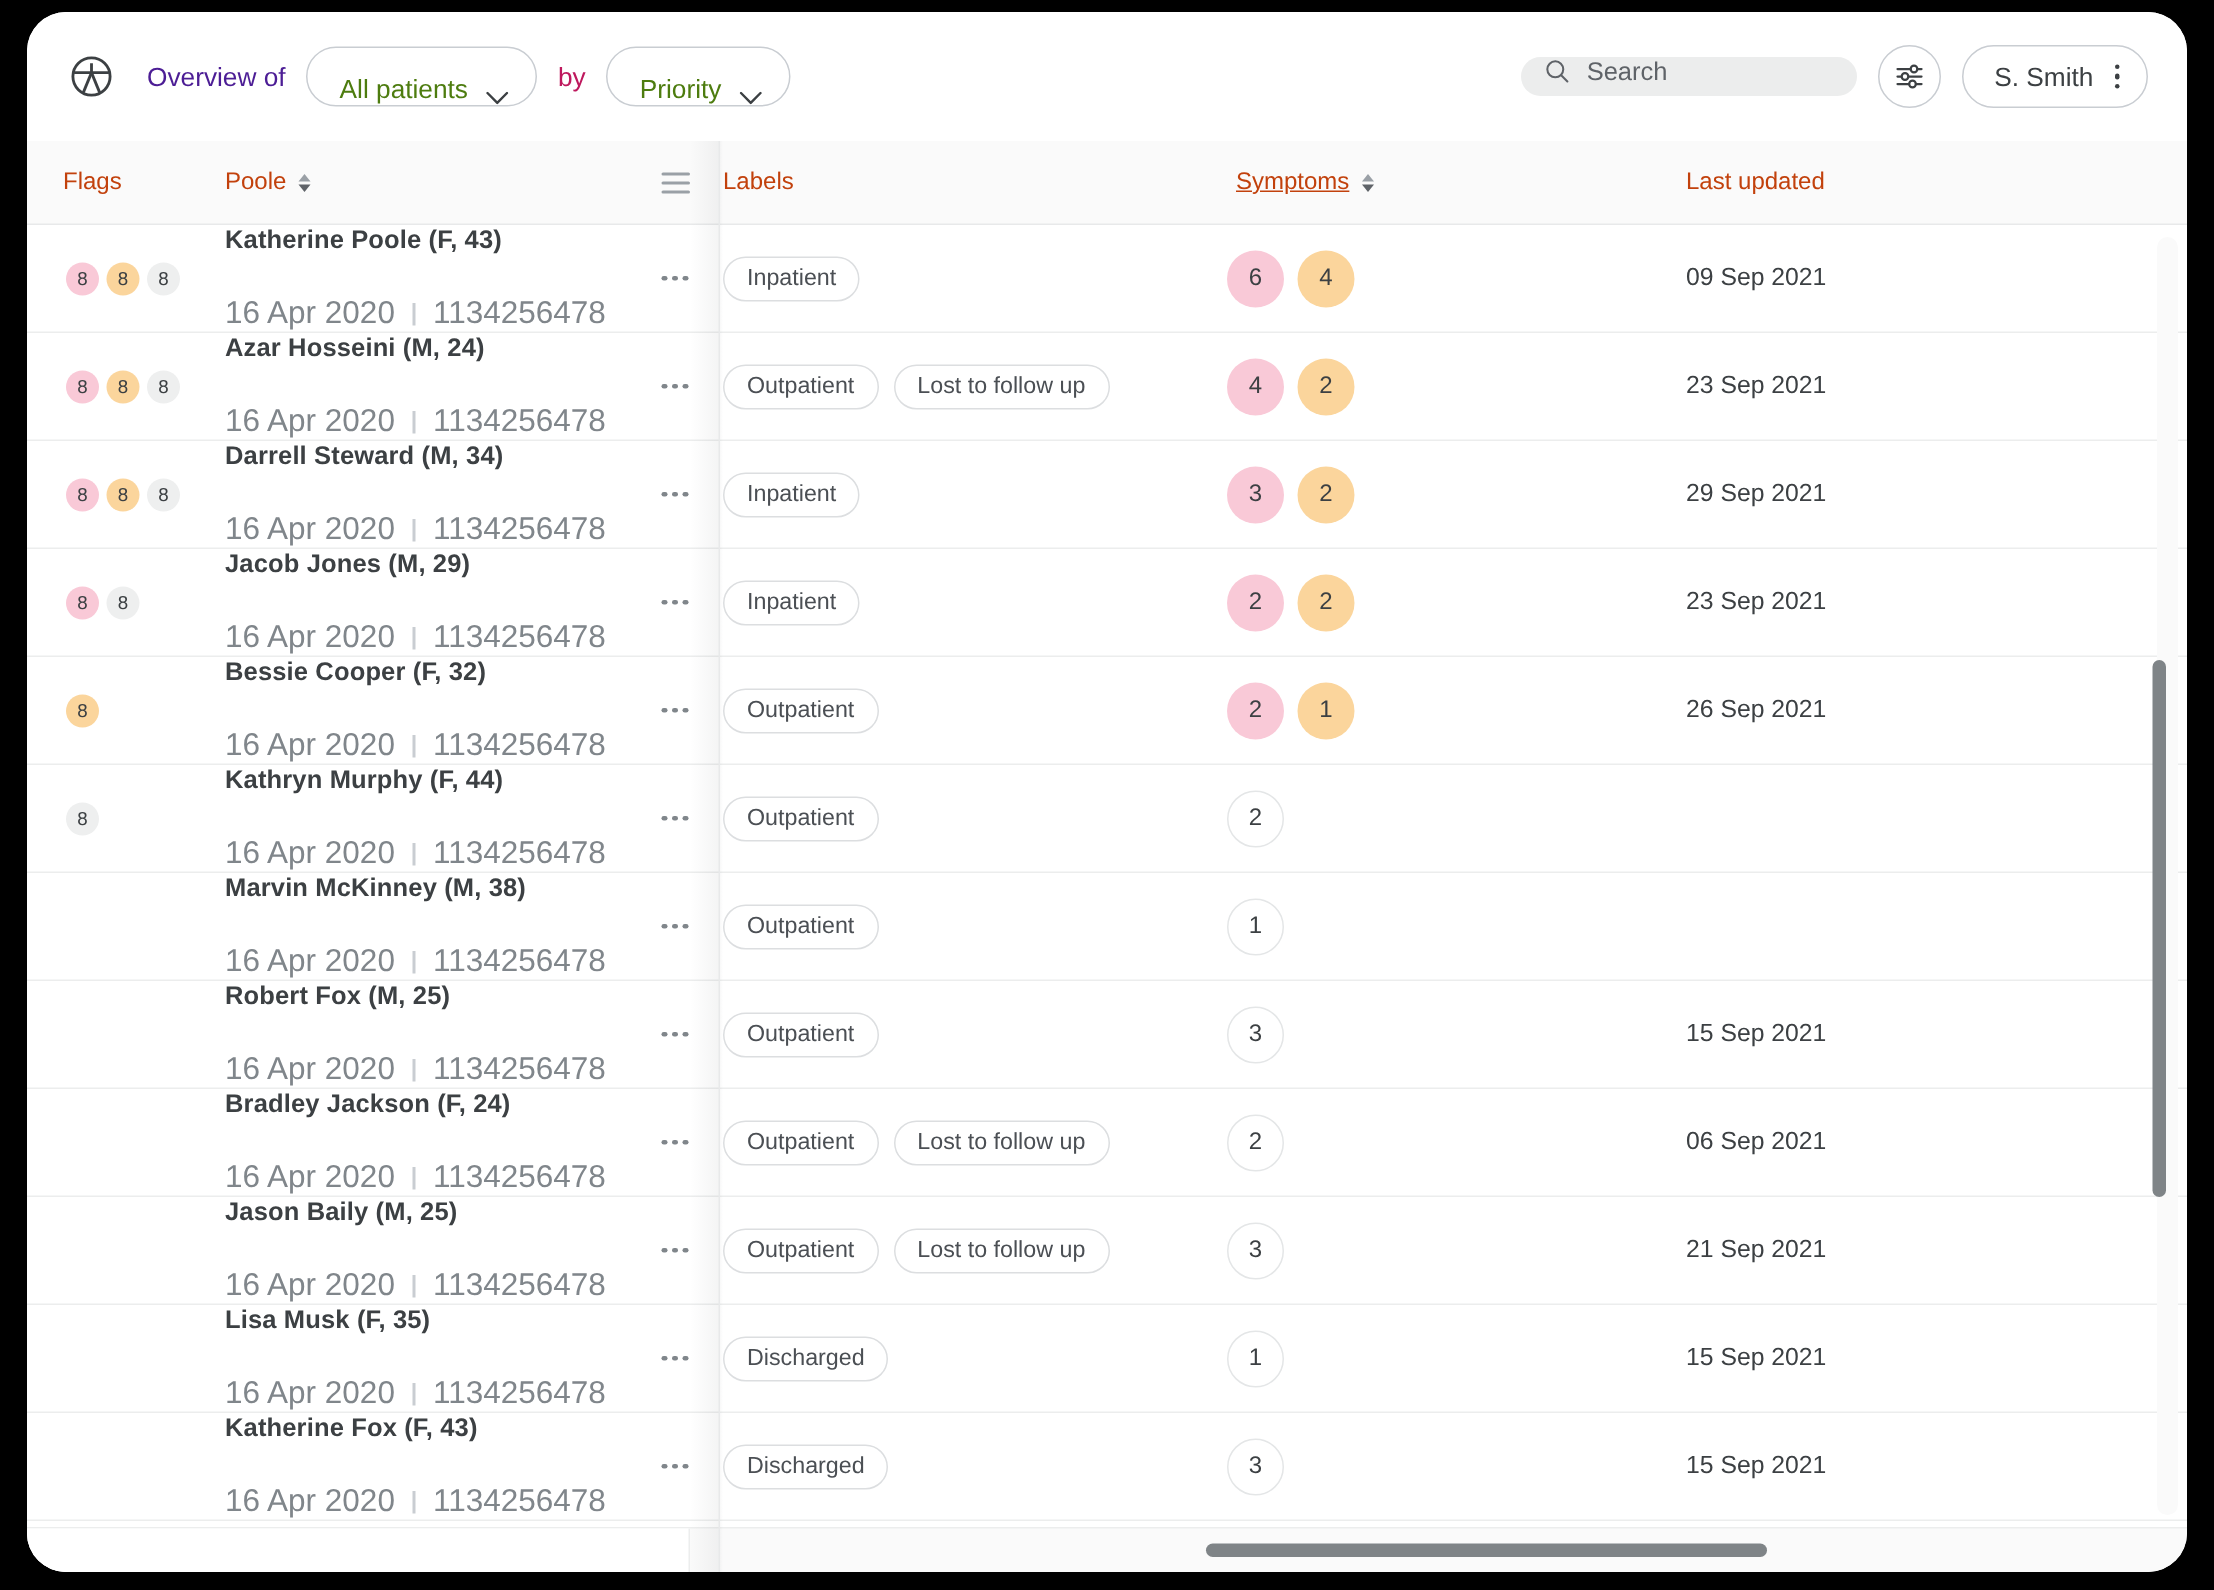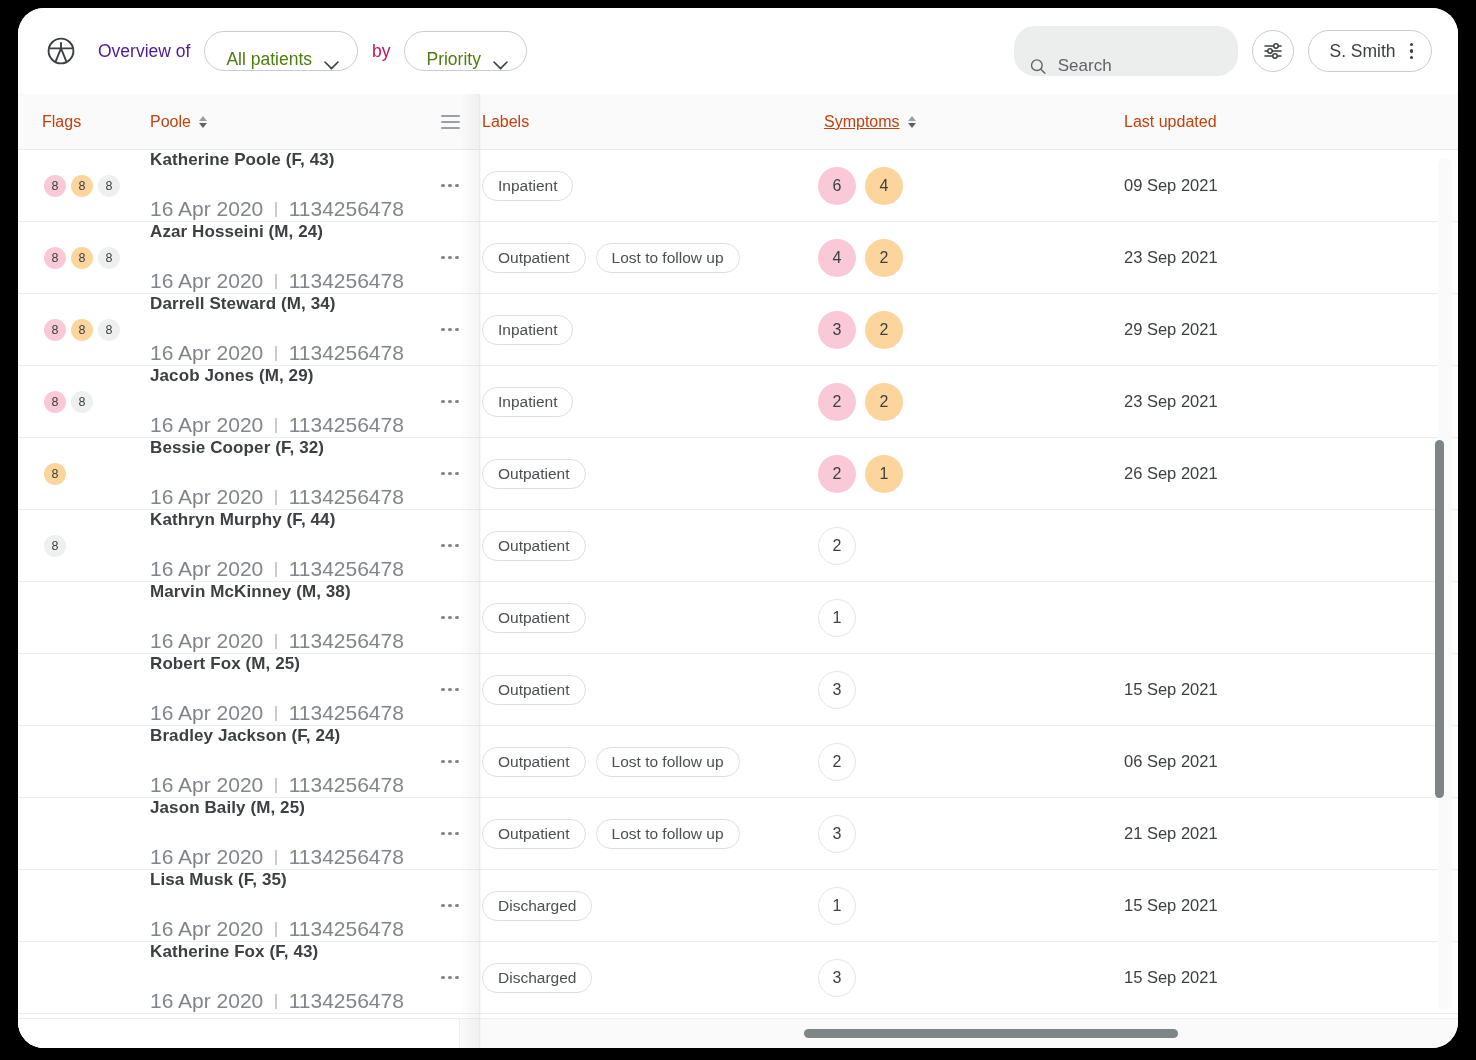--- a/index.html
+++ b/index.html
@@ -76,25 +76,25 @@
 
   .topbar-right {
     margin-left: auto;
     display: flex;
     align-items: center;
     gap: 14px;
   }
 
   #search-box {
     width: 224px;
-    height: 50px;
+    height: 26px;
     background: #eceded;
     border-radius: 21px;
     display: flex;
-    align-items: flex-end;
+    align-items: flex-start;
     padding: 0 16px;
     gap: 11px;
   }
   #search-input {
     border: none;
     outline: none;
     background: transparent;
     font-family: "Liberation Sans", sans-serif;
     font-size: 17px;
     color: #3c4043;

